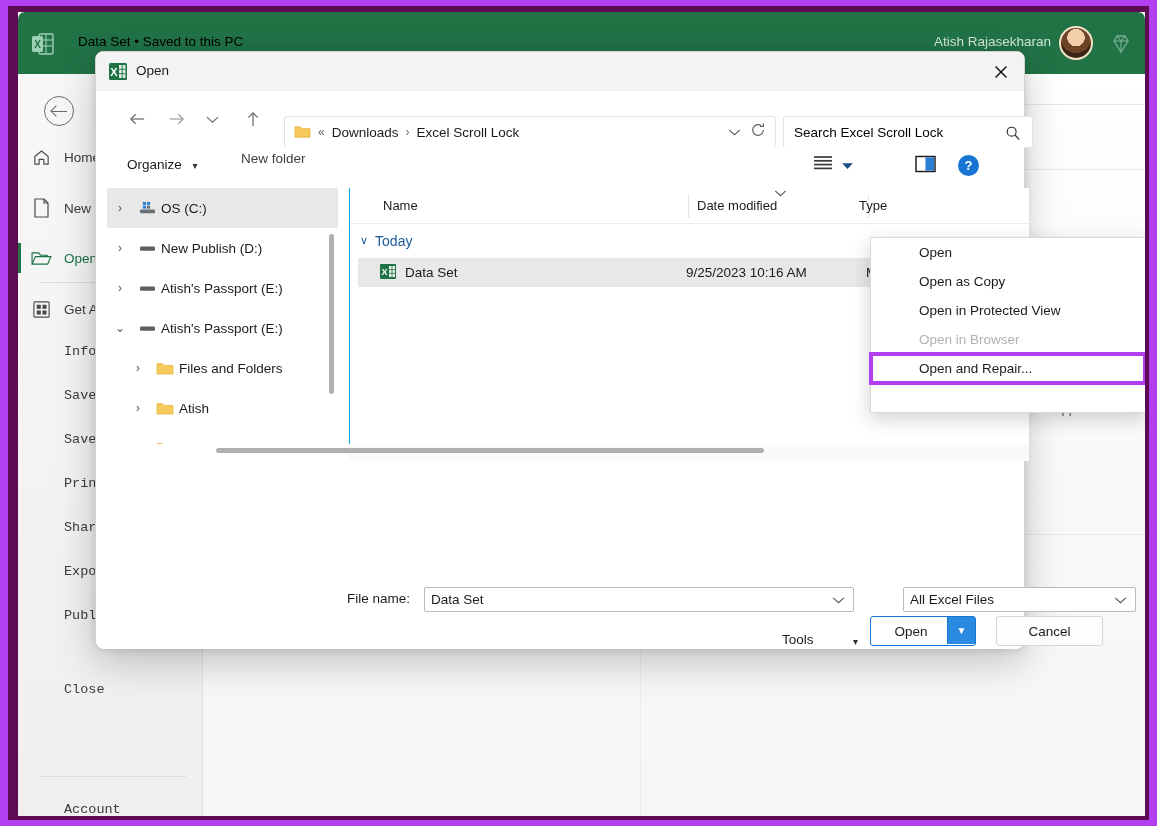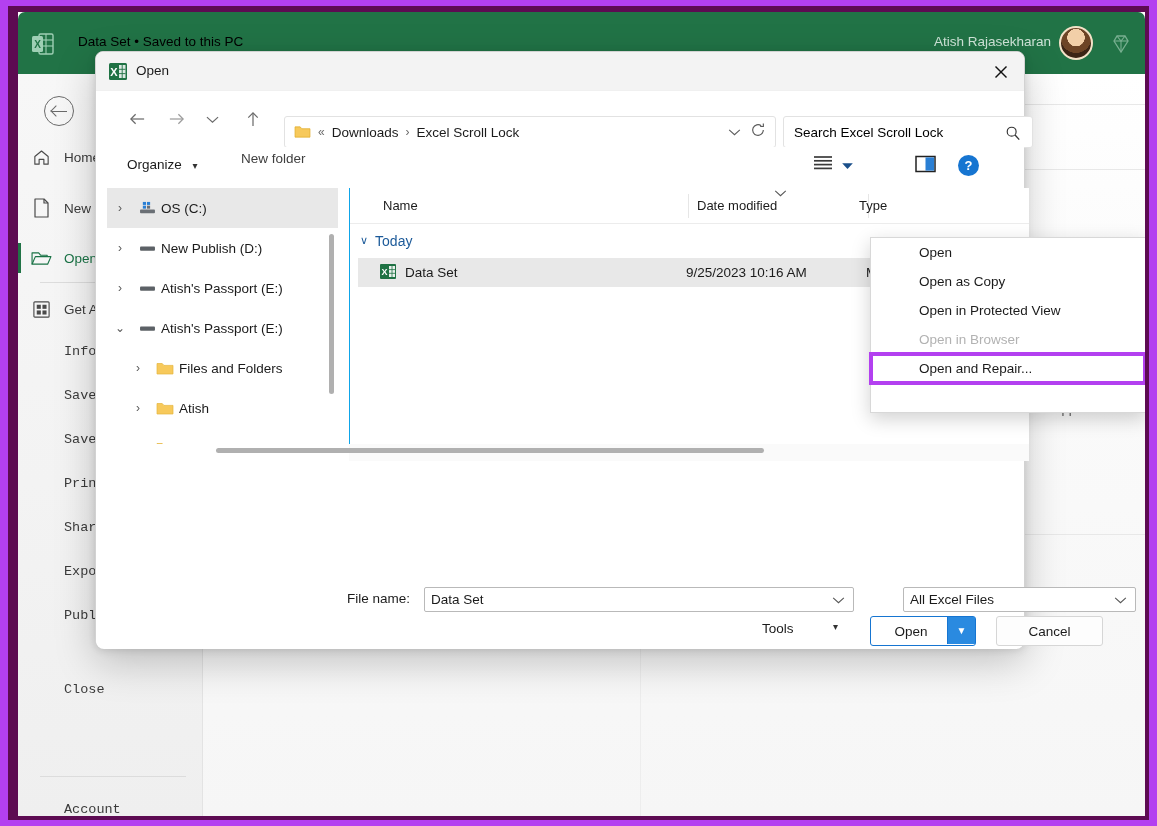--- a/index.html
+++ b/index.html
@@ -234,22 +234,22 @@
   .fn-input .val { margin-left:6px; font-size:13.5px; color:#1b1b1b; }
   .fn-input .cv { position:absolute; right:8px; font-size:11px; color:#555; }
   .ft-input {
     position:absolute; left:774px; top:126px; width:233px; height:25px;
     border:1px solid #b9b9b9; border-radius:2px; background:#fff;
     display:flex; align-items:center;margin-left:33px;
   }
   .ft-input .val { margin-left:6px; font-size:13.5px; color:#1b1b1b; }
   .ft-input .cv { position:absolute; right:8px; font-size:11px; color:#555; }
   .tools-btn {
-    position:absolute; left:666px; top:160px; width:80px; height:26px;
-    display:flex; align-items:flex-start; font-size:13.5px; color:#1b1b1b;
+    position:absolute; left:686px; top:160px; width:80px; height:26px;
+    display:flex; align-items:flex-end; font-size:13.5px; color:#1b1b1b;
   }
   .tools-btn .cv { position:absolute; right:4px; font-size:10px; color:#333; }
   .open-btn {
     position:absolute; left:774px; top:155px; width:106px; height:30px;
     border:1.5px solid #1675d1; border-radius:3px; background:#fff;
     display:flex; align-items:center; justify-content:center;
     font-size:13.5px; color:#1b1b1b;
   }
   .open-split {
     position:absolute; right:0; top:0; width:28px; height:27px;

